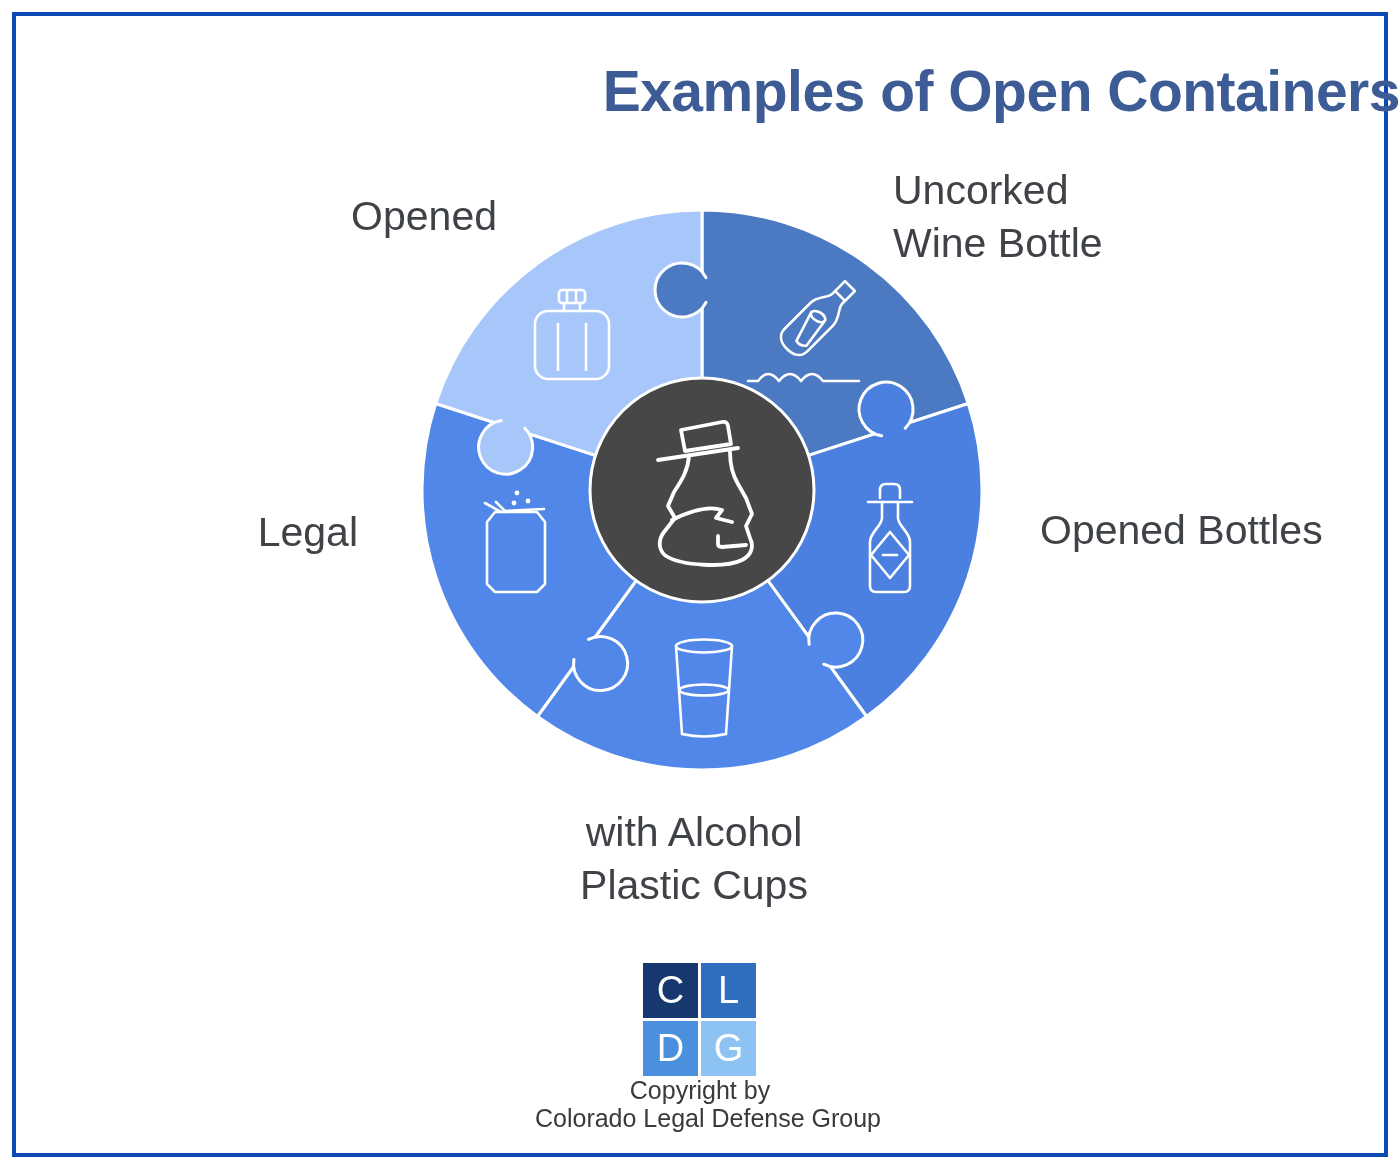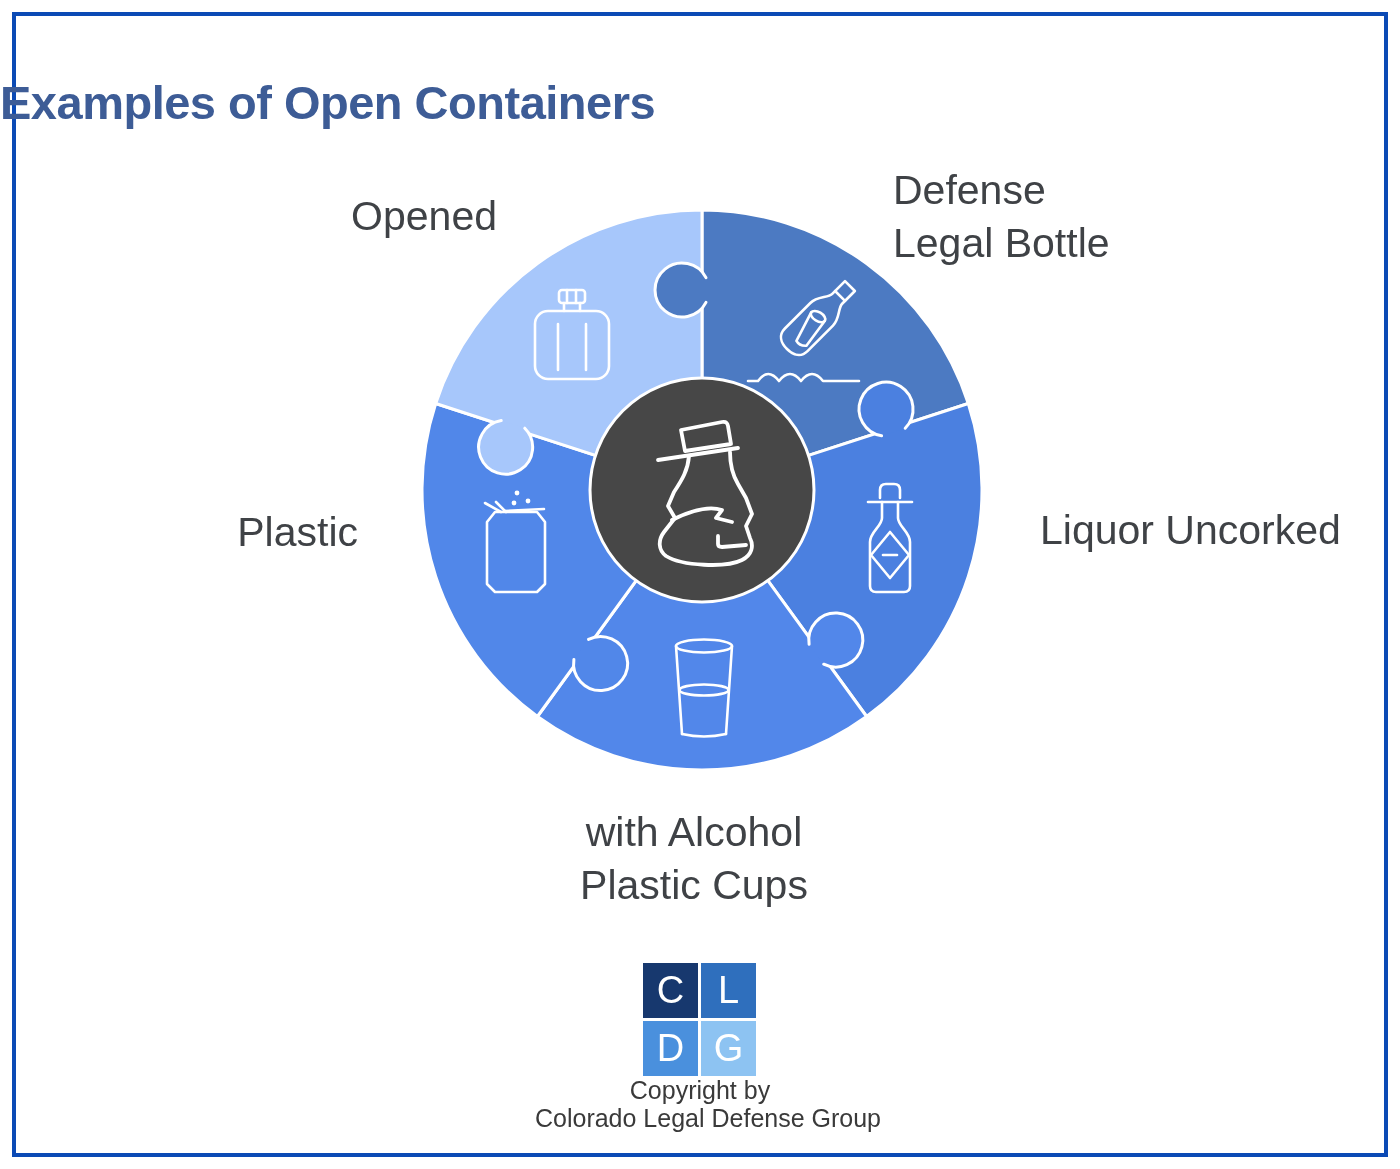--- a/index.html
+++ b/index.html
@@ -1,18 +1,18 @@
 <!DOCTYPE html>
 <html style="--frame: #0b4ab5; --title: #3d5c96; --label: #3f4246; --center-circle: #474747; --icon-stroke: #ffffff; --seg-flasks: #a7c7fb; --seg-wine: #4c7ac2; --seg-broken: #4b80e0; --seg-plastic: #5287ea; --seg-beer: #5187e9; --logo-c: #17386e; --logo-l: #2f6fbd; --logo-d: #4a90dd; --logo-g: #8dc3f2; --copyright: #3a3a3a;"><head>
 <meta charset="utf-8">
 <style>
   html,body{margin:0;padding:0;background:#ffffff;}
   body{width:1400px;height:1169px;position:relative;font-family:"Liberation Sans",sans-serif;overflow:hidden;}
   .frame{position:absolute;left:12px;top:12px;right:12px;bottom:12px;border:4px solid var(--frame,#0b4ab5);pointer-events:none;}
-  .title{position:absolute;top:44px;left:0;width:100%;text-align:left;font-size:47px;font-weight:bold;letter-spacing:-0.5px;color:var(--title,#3d5c96);}
+  .title{position:absolute;top:20px;left:0;width:100%;text-align:right;font-size:57px;font-weight:bold;letter-spacing:-0.5px;color:var(--title,#3d5c96);}
   .seg-label{position:absolute;font-size:41px;color:var(--label,#3f4246);line-height:1.3;}
   .label-flasks{top:190px;right:903px;text-align:right;}
   .label-wine{top:164px;left:893px;text-align:left;}
   .label-beer{top:506px;right:1042px;text-align:right;}
   .label-broken{top:504px;left:1040px;text-align:left;}
   .label-plastic{top:806px;left:494px;width:400px;text-align:center;}
   .wheel{position:absolute;left:412px;top:200px;width:580px;height:580px;}
   .logo{position:absolute;left:643px;top:963px;display:grid;grid-template-columns:55px 55px;grid-template-rows:55px 55px;gap:3px;}
   .logo .sq{display:flex;align-items:center;justify-content:center;color:#ffffff;font-size:38px;font-weight:300;}
   .sq-c{background:var(--logo-c,#17386e);}
@@ -33,35 +33,35 @@
 
 <div class="frame"></div>
 
 <h1 class="title">Examples of Open Containers</h1>
 
 <div class="seg-label label-flasks">
   <div>Opened</div>
 </div>
 
 <div class="seg-label label-wine">
-  <div>Defense</div>
-  <div>Legal Bottle</div>
+  <div>Uncorked</div>
+  <div>Wine Bottle</div>
 </div>
 
 <div class="seg-label label-broken">
-  <div>Liquor Uncorked</div>
+  <div>Opened Bottles</div>
 </div>
 
 <div class="seg-label label-plastic">
   <div>with Alcohol</div>
   <div>Plastic Cups</div>
 </div>
 
 <div class="seg-label label-beer">
-  <div>Plastic</div>
+  <div>Legal</div>
 </div>
 
 <svg class="wheel" viewBox="0 0 580 580">
 
   <path class="wedge" style="fill:var(--seg-wine)" d="M 290 290 L 290 10 A 280 280 0 0 1 556.3 203.5 Z"></path>
   <path class="wedge" style="fill:var(--seg-broken)" d="M 290 290 L 556.3 203.5 A 280 280 0 0 1 454.6 516.5 Z"></path>
   <path class="wedge" style="fill:var(--seg-plastic)" d="M 290 290 L 454.6 516.5 A 280 280 0 0 1 125.4 516.5 Z"></path>
   <path class="wedge" style="fill:var(--seg-beer)" d="M 290 290 L 125.4 516.5 A 280 280 0 0 1 23.7 203.5 Z"></path>
   <path class="wedge" style="fill:var(--seg-flasks)" d="M 290 290 L 23.7 203.5 A 280 280 0 0 1 290 10 Z"></path>
 

